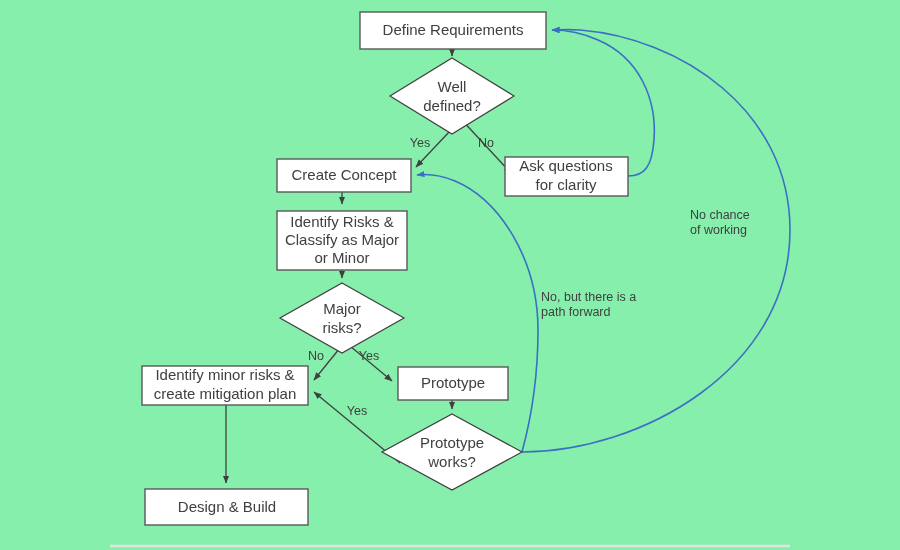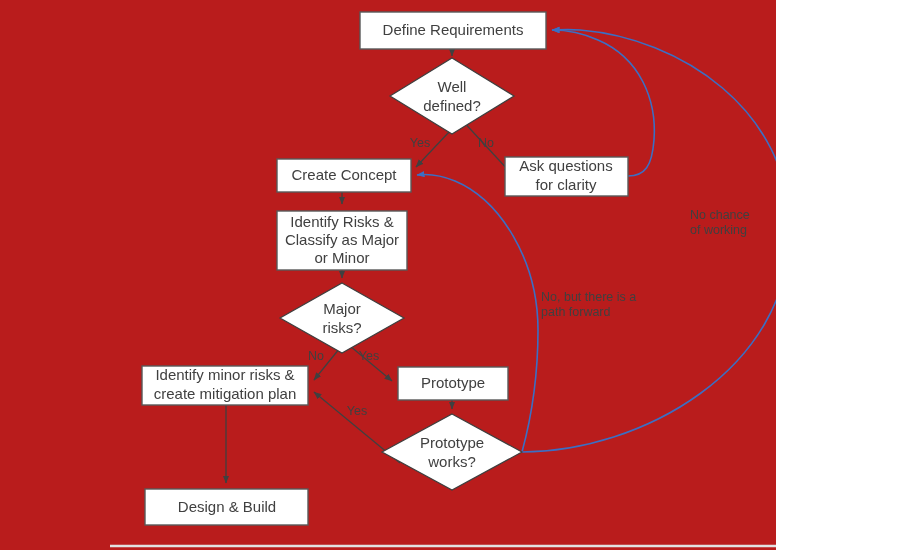--- a/index.html
+++ b/index.html
@@ -5,23 +5,23 @@
   html, body {
     margin: 0;
     padding: 0;
     background: #ffffff;
   }
   body {
     font-family: "Liberation Sans", sans-serif;
   }
   #canvas {
     position: relative;
-    width: 776px;
+    width: 900px;
     height: 550px;
-    background: #b91c1c;
+    background: #86efac;
     overflow: hidden;
   }
   #flow-svg {
     position: absolute;
     left: 0;
     top: 0;
     width: 900px;
     height: 550px;
   }
   .node-box {

